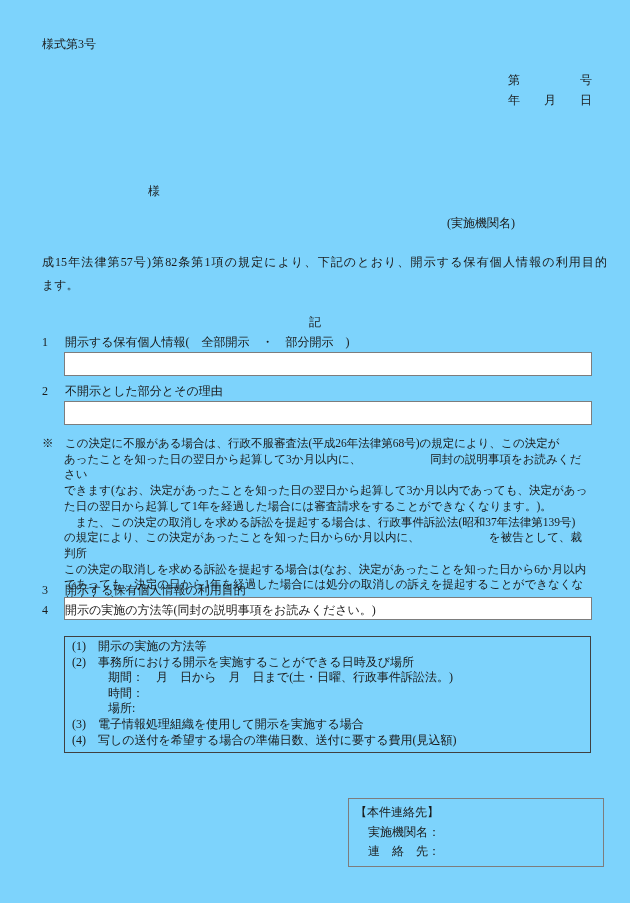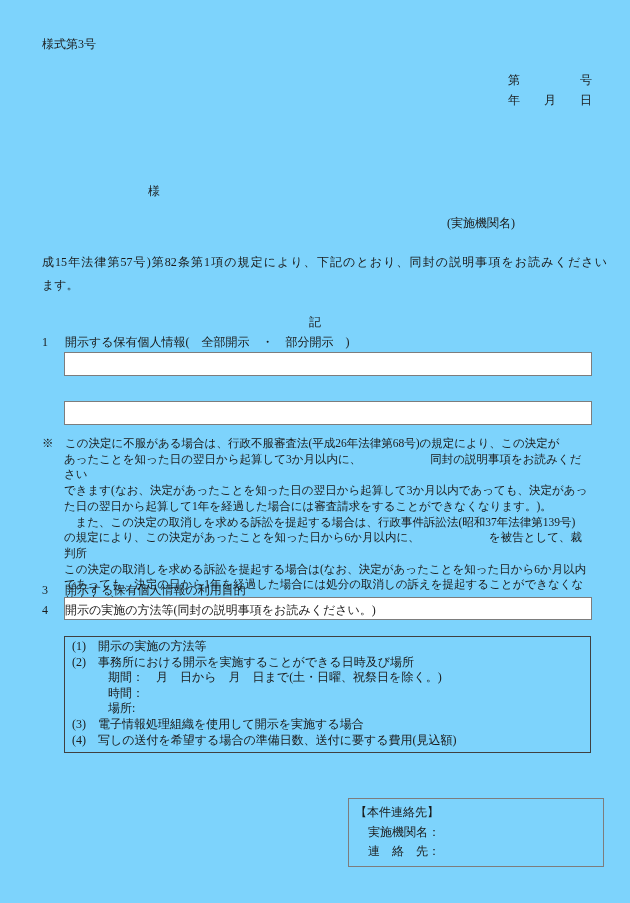--- a/index.html
+++ b/index.html
@@ -50,31 +50,34 @@
     <div>第　　　　　号</div>
     <div>年　　月　　日</div>
   </div>
 
 
   <div class="abs addressee">様</div>
 
   <div class="abs issuer">(実施機関名)</div>
 
   <div class="abs body-par">
-    <div class="fill">成15年法律第57号)第82条第1項の規定により、下記のとおり、同封の説明事項をお読みください</div>
+    <div class="fill">成15年法律第57号)第82条第1項の規定により、下記のとおり、開示する保有個人情報の利用目的</div>
     <div>ます。</div>
   </div>
 
   <div class="abs record">記</div>
 
   <div class="abs item item1">
     <span class="no">1</span><span>開示する保有個人情報(　全部開示　・　部分開示　)</span>
   </div>
   <div class="abs field-box box1"></div>
 
+  <div class="abs item item2">
+    <span class="no">2</span><span>不開示とした部分とその理由</span>
+  </div>
   <div class="abs field-box box2"></div>
 
   <div class="abs note">
     <div class="hang">※　この決定に不服がある場合は、行政不服審査法(平成26年法律第68号)の規定により、この決定が</div>
     <div>あったことを知った日の翌日から起算して3か月以内に、　　　　　　同封の説明事項をお読みください</div>
     <div>できます(なお、決定があったことを知った日の翌日から起算して3か月以内であっても、決定があっ</div>
     <div>た日の翌日から起算して1年を経過した場合には審査請求をすることができなくなります。)。</div>
     <div>　また、この決定の取消しを求める訴訟を提起する場合は、行政事件訴訟法(昭和37年法律第139号)</div>
     <div>の規定により、この決定があったことを知った日から6か月以内に、　　　　　　を被告として、裁判所</div>
     <div>この決定の取消しを求める訴訟を提起する場合は(なお、決定があったことを知った日から6か月以内</div>
@@ -87,21 +90,21 @@
   </div>
   <div class="abs field-box box3"></div>
 
   <div class="abs item item4">
     <span class="no">4</span><span>開示の実施の方法等(同封の説明事項をお読みください。)</span>
   </div>
 
   <div class="abs box4">
     <div>(1)　開示の実施の方法等</div>
     <div>(2)　事務所における開示を実施することができる日時及び場所</div>
-    <div>　　　期間：　月　日から　月　日まで(土・日曜、祝祭日を除く。)</div>
+    <div>　　　期間：　月　日から　月　日まで(土・日曜、行政事件訴訟法。)</div>
     <div>　　　時間：</div>
     <div>　　　場所:</div>
     <div>(3)　電子情報処理組織を使用して開示を実施する場合</div>
     <div>(4)　写しの送付を希望する場合の準備日数、送付に要する費用(見込額)</div>
   </div>
 
   <div class="abs contact">
     <div>【本件連絡先】</div>
     <div class="row">実施機関名：</div>
     <div class="row">連　絡　先：</div>

